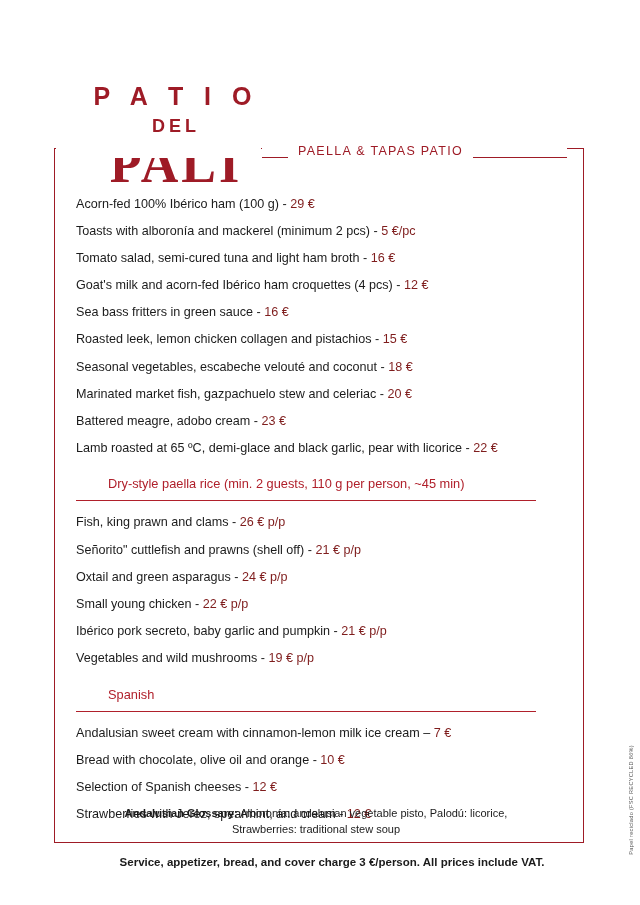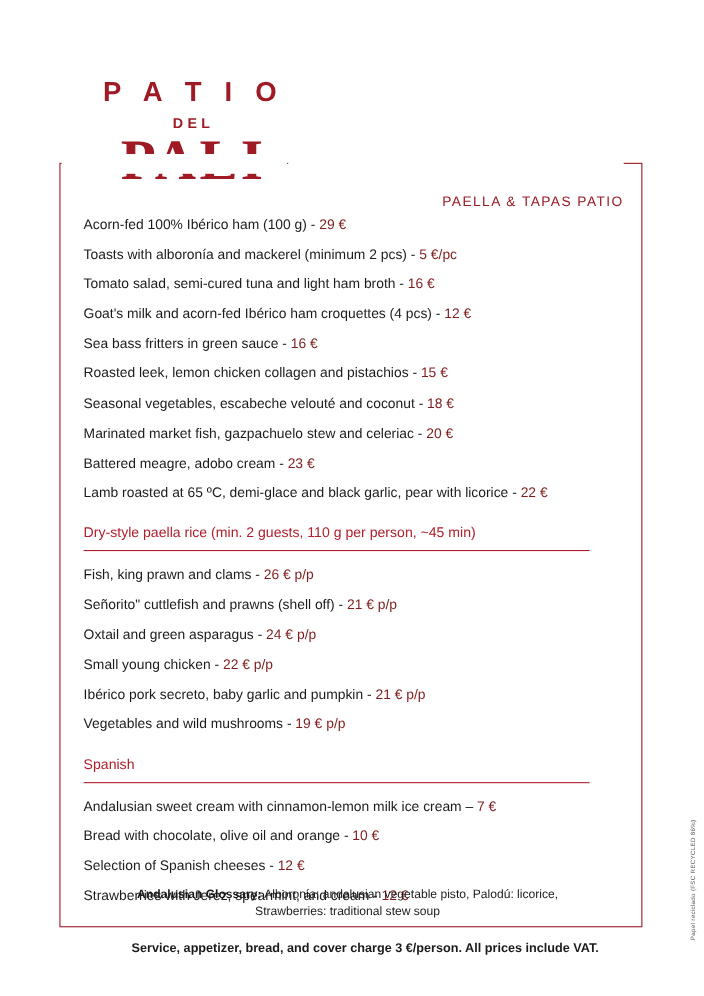--- a/index.html
+++ b/index.html
@@ -17,36 +17,36 @@
   }
   .page {
     position: absolute;
     inset: 0;
   }
 
   
   .logo {
     position: absolute;
     left: 86px;
-    top: 72px;
+    top: 84px;
     width: 180px;
     text-align: center;
     color: #9e1b26;
   }
   .logo-patio {
     font-family: "Liberation Sans", sans-serif;
     font-weight: bold;
     font-size: 25px;
     letter-spacing: 7px;
     line-height: 1;
     color: #9e1b26;
   }
   .logo-del {
     font-weight: bold;
-    font-size: 13px;
+    font-size: 18px;
     letter-spacing: 4px;
     margin-top: 7px;
     color: #9e1b26;
   }
   .logo-pali {
     font-family: "Liberation Serif", serif;
     font-weight: bold;
     font-size: 52px;
     letter-spacing: 3px;
     line-height: 1;
@@ -78,21 +78,20 @@
   .header-strip {
     position: absolute;
     left: 262px;
     top: 140px;
     width: 305px;
     height: 18px;
     display: flex;
     align-items: flex-end;
     gap: 10px;
     background: #ffffff;
-    flex-direction: column;
   }
   .hline {
     flex: 0 0 26px;
     height: 1px;
     background: #9e1b26;
   }
   .hline.long {
     flex: 1 1 auto;
   }
   .header-title {
@@ -121,20 +120,21 @@
   }
 
   .section {
     margin-top: 22px;
     margin-bottom: 0;
   }
   .section-title {
     font-size: 12.8px;
     color: #b0202b;
     margin-bottom: 9px;
+    margin-left: 32px;
   }
   .section-rule {
     height: 1px;
     background: #b0202b;
     width: 460px;
     margin-bottom: 15px;
   }
   .section-rule.short {
     width: 460px;
   }

